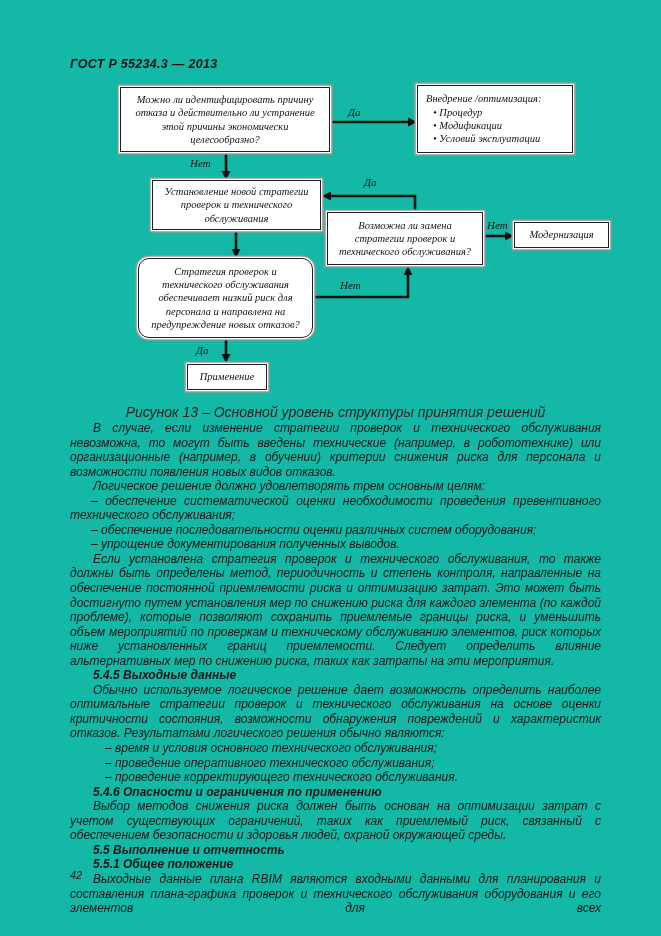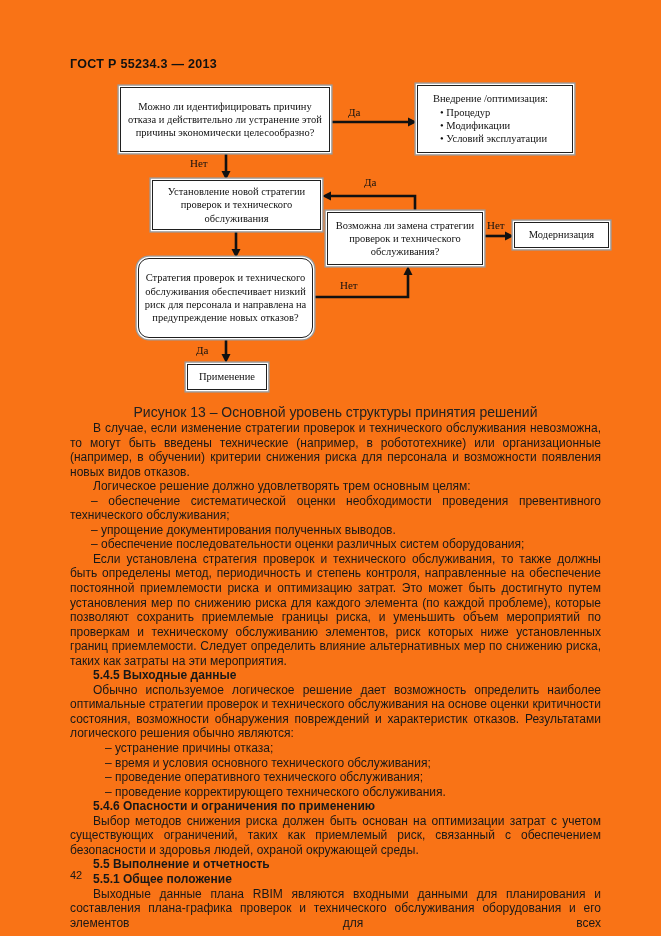--- a/index.html
+++ b/index.html
@@ -1,39 +1,39 @@
 <!DOCTYPE html>
 <html><head>
 <meta charset="utf-8">
 <style>
   html,body { margin:0; padding:0; background:#e8e8e8; }
   .page {
     position:relative; width:661px; height:936px; margin:0 auto;
-    background:#f97316; overflow:hidden;
-    font-family:"Liberation Sans", sans-serif; color:#1a1a1a;
+    background:#14b8a6; overflow:hidden;
+    font-family:"Liberation Sans", sans-serif; color:#1a1a1a;font-style:italic;
   }
   .gost-header {
     position:absolute; left:70px; top:57px;
     font-size:12.5px; font-weight:bold; letter-spacing:0.3px; color:#111;
   }
   
   .flowchart { position:absolute; left:0; top:0; width:661px; height:420px; }
   .fc-svg { position:absolute; left:0; top:0; }
   .fc-node {
     position:absolute; box-sizing:border-box; background:#fff;
     border:1.6px solid #1f1f1f;
     box-shadow:0 0 0 1.2px #ffffff, 0 0 0 2.6px #9c9c9c;
     display:flex; align-items:center; justify-content:center;
     text-align:center; padding:3px 5px;
     font-family:"Liberation Serif", serif; font-size:10.5px; line-height:1.27; color:#111;
   }
   #node-identify       { left:120px; top:87px;  width:210px; height:65px; }
   #node-implementation { left:417px; top:85px;  width:156px; height:68px;
                          flex-direction:column; align-items:flex-start;
-                         text-align:left; padding-left:15px; }
+                         text-align:left; padding-left:8px; }
   #node-implementation .fc-bullet { padding-left:7px; }
   #node-new-strategy   { left:152px; top:180px; width:169px; height:50px; }
   #node-replace        { left:327px; top:212px; width:156px; height:53px; }
   #node-modernization  { left:514px; top:222px; width:95px;  height:26px; }
   #node-low-risk       { left:138px; top:258px; width:175px; height:80px;border-radius:11px; }
   #node-application    { left:187px; top:364px; width:80px;  height:26px; }
   .edge-label {
     position:absolute; font-family:"Liberation Serif", serif;
     font-size:11px; color:#111; white-space:nowrap;
   }
@@ -119,26 +119,25 @@
     <div class="edge-label" id="lbl-no-loop">Нет</div>
     <div class="edge-label" id="lbl-yes-bottom">Да</div>
   </div>
 
   <div class="figure-caption">Рисунок 13 – Основной уровень структуры принятия решений</div>
 
   <div class="body-text">
     <p class="para">В случае, если изменение стратегии проверок и технического обслуживания невозможна, то могут быть введены технические (например, в робототехнике) или организационные (например, в обучении) критерии снижения риска для персонала и возможности появления новых видов отказов.</p>
     <p class="para">Логическое решение должно удовлетворять трем основным целям:</p>
     <p class="dash">– обеспечение систематической оценки необходимости проведения превентивного технического обслуживания;</p>
+    <p class="dash">– обеспечение последовательности оценки различных систем оборудования;</p>
     <p class="dash">– упрощение документирования полученных выводов.</p>
-    <p class="dash">– обеспечение последовательности оценки различных систем оборудования;</p>
     <p class="para">Если установлена стратегия проверок и технического обслуживания, то также должны быть определены метод, периодичность и степень контроля, направленные на обеспечение постоянной приемлемости риска и оптимизацию затрат. Это может быть достигнуто путем установления мер по снижению риска для каждого элемента (по каждой проблеме), которые позволяют сохранить приемлемые границы риска, и уменьшить объем мероприятий по проверкам и техническому обслуживанию элементов, риск которых ниже установленных границ приемлемости. Следует определить влияние альтернативных мер по снижению риска, таких как затраты на эти мероприятия.</p>
     <p class="heading">5.4.5 Выходные данные</p>
     <p class="para">Обычно используемое логическое решение дает возможность определить наиболее оптимальные стратегии проверок и технического обслуживания на основе оценки критичности состояния, возможности обнаружения повреждений и характеристик отказов. Результатами логического решения обычно являются:</p>
-    <p class="dash2">– устранение причины отказа;</p>
     <p class="dash2">– время и условия основного технического обслуживания;</p>
     <p class="dash2">– проведение оперативного технического обслуживания;</p>
     <p class="dash2">– проведение корректирующего технического обслуживания.</p>
     <p class="heading">5.4.6 Опасности и ограничения по применению</p>
     <p class="para">Выбор методов снижения риска должен быть основан на оптимизации затрат с учетом существующих ограничений, таких как приемлемый риск, связанный с обеспечением безопасности и здоровья людей, охраной окружающей среды.</p>
     <p class="heading">5.5 Выполнение и отчетность</p>
     <p class="heading">5.5.1 Общее положение</p>
     <p class="para last">Выходные данные плана RBIM являются входными данными для планирования и составления плана-графика проверок и технического обслуживания оборудования и его элементов для всех</p>
   </div>
 

